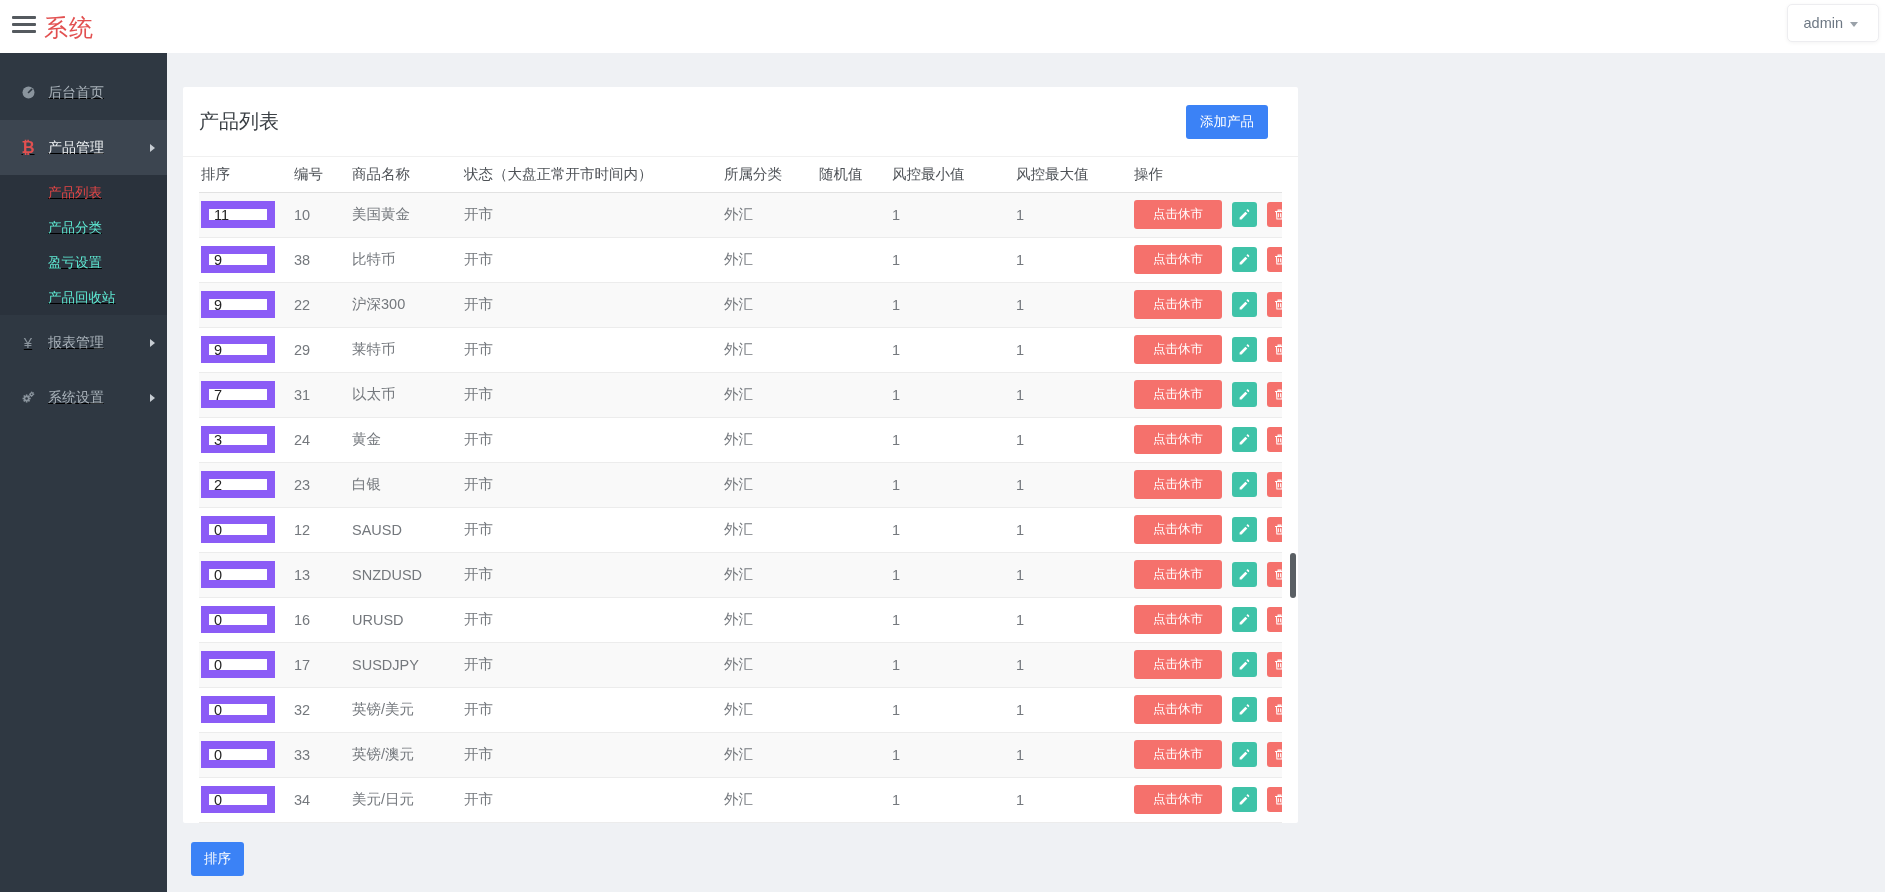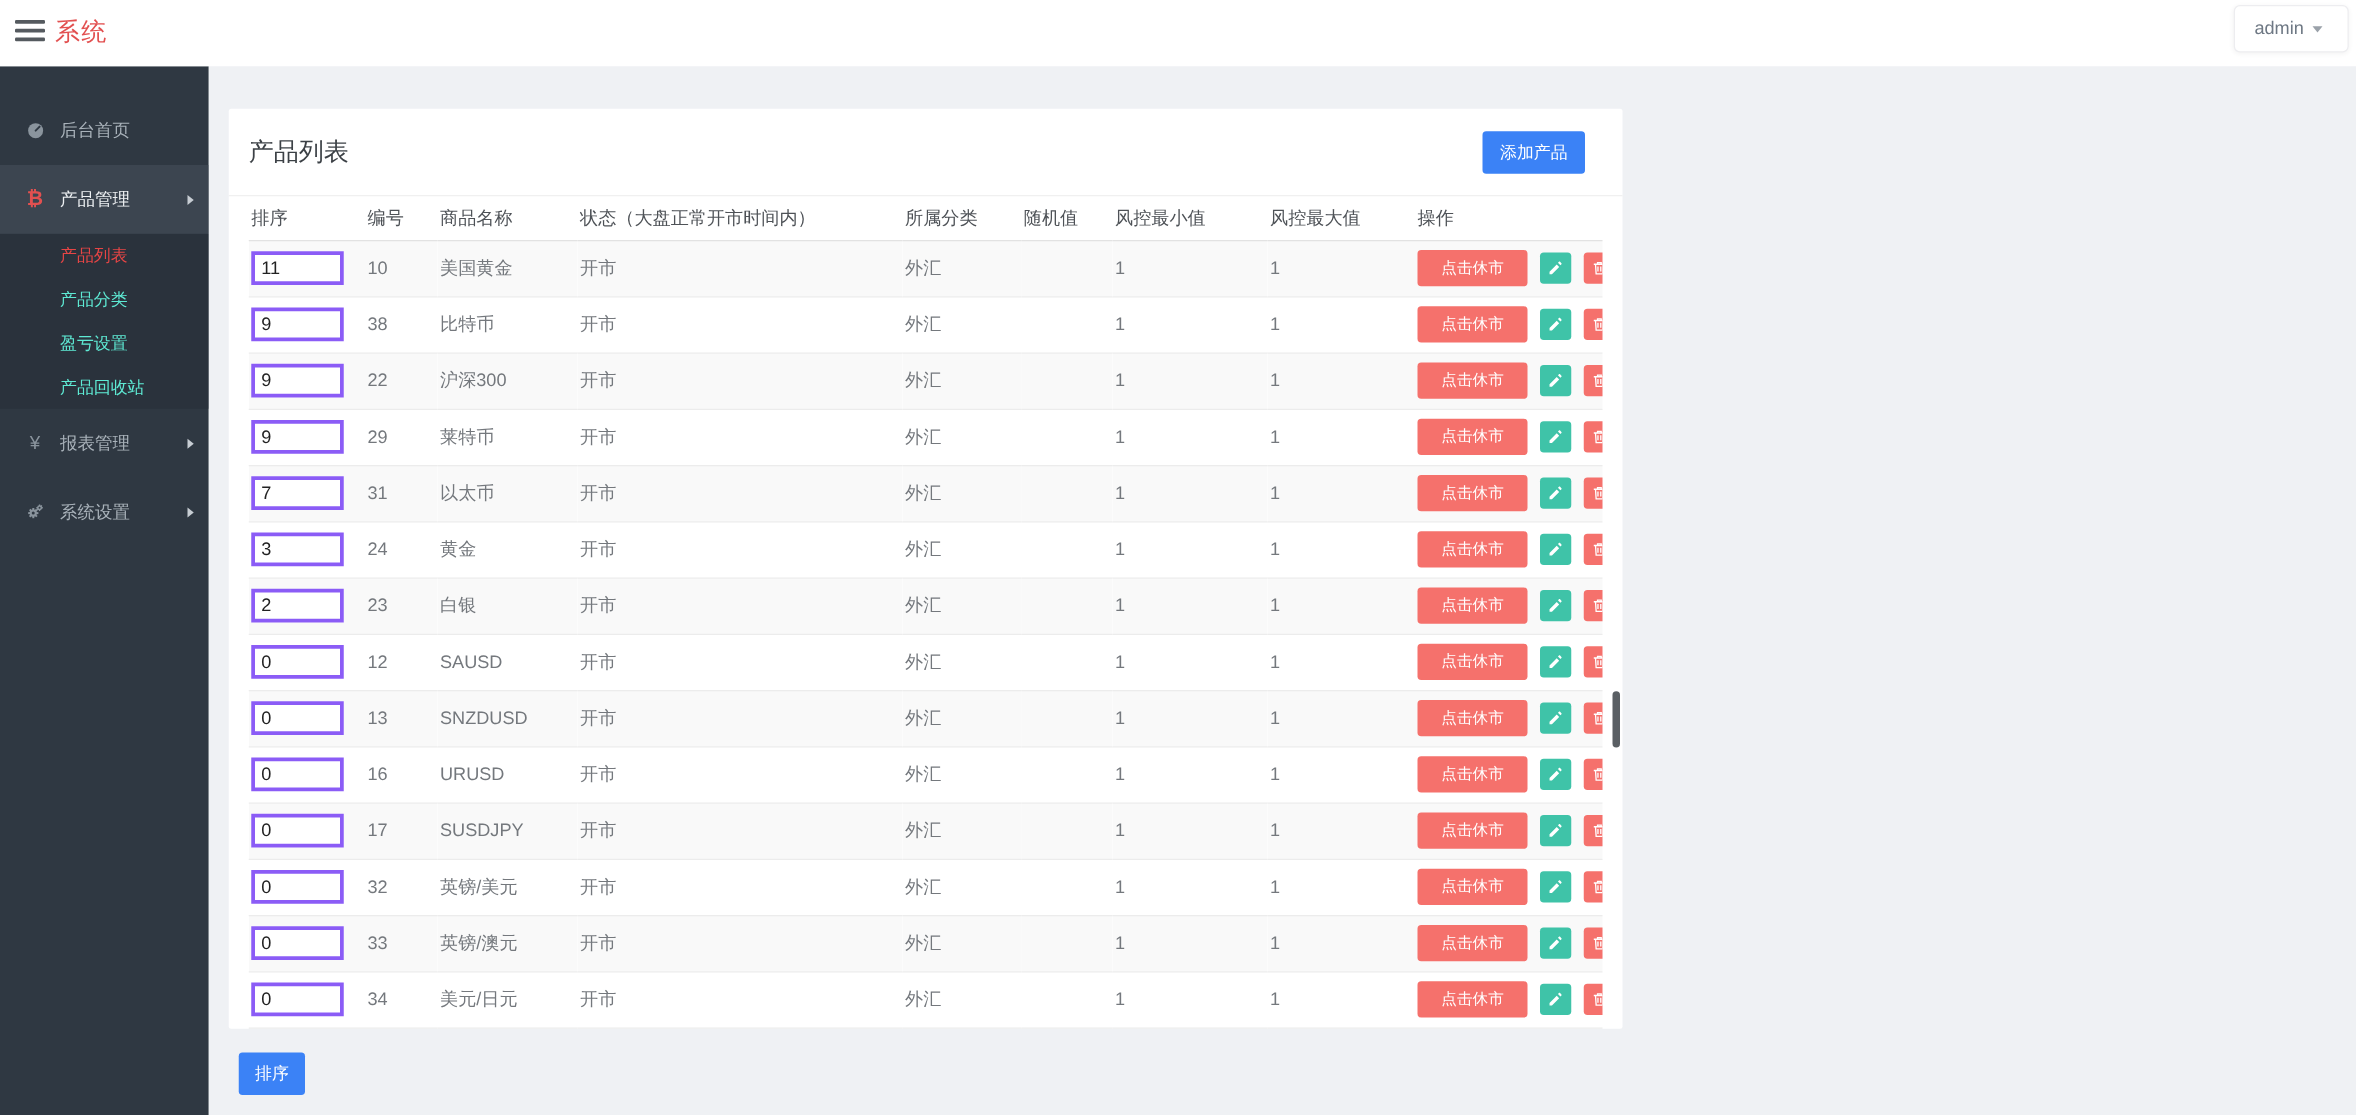--- a/index.html
+++ b/index.html
@@ -5,31 +5,31 @@
   * { margin:0; padding:0; box-sizing:border-box; }
   html,body { width:1885px; height:892px; overflow:hidden;
     font-family:"Liberation Sans","DejaVu Sans",sans-serif; background:#eff1f4; }
 
   
   .topbar { position:absolute; left:0; top:0; width:1885px; height:53px;
     background:#ffffff; z-index:5; }
   .burger { position:absolute; left:12px; top:16px; width:24px; height:20px;
     cursor:pointer; }
   .burger span { display:block; height:3.2px; background:#555a5f; margin-bottom:3.6px; border-radius:1px; }
-  .brand { position:absolute; left:44px; top:12px; font-size:20px; color:#e25050; letter-spacing:1px; }
+  .brand { position:absolute; left:44px; top:12px; font-size:24px; color:#e25050; letter-spacing:1px; }
   .user-dd { position:absolute; right:6px; top:4px; background:#ffffff;
     border:1px solid #ededf0; border-radius:5px; padding:10px 20px 10px 16px;
     font-size:14.5px; color:#6e7884; box-shadow:0 1px 4px rgba(0,0,0,.05); cursor:pointer; }
   .user-dd .caret-down { display:inline-block; margin-left:7px; vertical-align:middle;
     width:0; height:0; border-left:4.5px solid transparent; border-right:4.5px solid transparent;
     border-top:5px solid #9aa1a9; }
 
   
   .sidebar { position:absolute; left:0; top:53px; width:167px; height:839px;
-    background:#2f3842; padding-top:24px; }
+    background:#2f3842; padding-top:12px;text-decoration:underline; }
   .side-item { position:relative; height:55px; display:flex; align-items:center;
     padding:0 10px 0 14px; color:#a9b2ba; font-size:14px; cursor:pointer; }
   .side-item.active { background:#3c4550; color:#eef1f3; }
   .side-icon { width:28px; display:inline-flex; justify-content:center; align-items:center;
     color:#8a949d; font-size:15px; }
   .side-item.active .side-icon.red-icon, .side-icon.red-icon { color:#e25050; font-weight:bold; font-size:16px; }
   .side-label { flex:1; margin-left:6px; }
   .caret-right { width:0; height:0; border-top:4.5px solid transparent;
     border-bottom:4.5px solid transparent; border-left:5.5px solid #c7cdd3; margin-right:2px; }
   .submenu { background:#2a323c; }
@@ -48,21 +48,21 @@
   .btn-teal { background:#3b82f6; color:#ffffff; border:none; border-radius:3px;
     font-size:13.5px; padding:8px 14px; cursor:pointer; font-family:inherit; }
   .btn-add { margin-right:14px; }
 
   table { width:1083px; margin:0 16px; border-collapse:collapse; table-layout:fixed; }
   thead th { height:35px; text-align:left; font-weight:400; font-size:14.5px;
     color:#4e5257; border-bottom:1px solid #e2e2e2; padding:0 2px; white-space:nowrap; }
   tbody td { height:45px; font-size:14.5px; color:#74787d; padding:0 2px;
     border-bottom:1px solid #ececec; white-space:nowrap; overflow:hidden; }
   tbody tr:nth-child(odd) { background:#f9f9f9; }
-  .sort-input { width:74px; height:27px; border:3px solid #8b5cf6; background:#fff;
+  .sort-input { width:74px; height:27px; border:8px solid #8b5cf6; background:#fff;
     font-size:14.5px; color:#222; padding:1px 5px; font-family:inherit; }
   .ops { white-space:nowrap; }
   .btn-close-market { background:#f5716c; color:#fff; border:none; border-radius:3px;
     font-size:12.5px; padding:6px 19px; cursor:pointer; font-family:inherit; vertical-align:middle; }
   .btn-sq { width:25px; height:25px; border:none; border-radius:3px; cursor:pointer;
     margin-left:6px; vertical-align:middle; display:inline-flex; align-items:center; justify-content:center; padding:0; }
   .btn-edit { background:#3fc3a8; }
   .btn-del  { background:#f5716c; }
   .btn-sq svg { display:block; }
 

